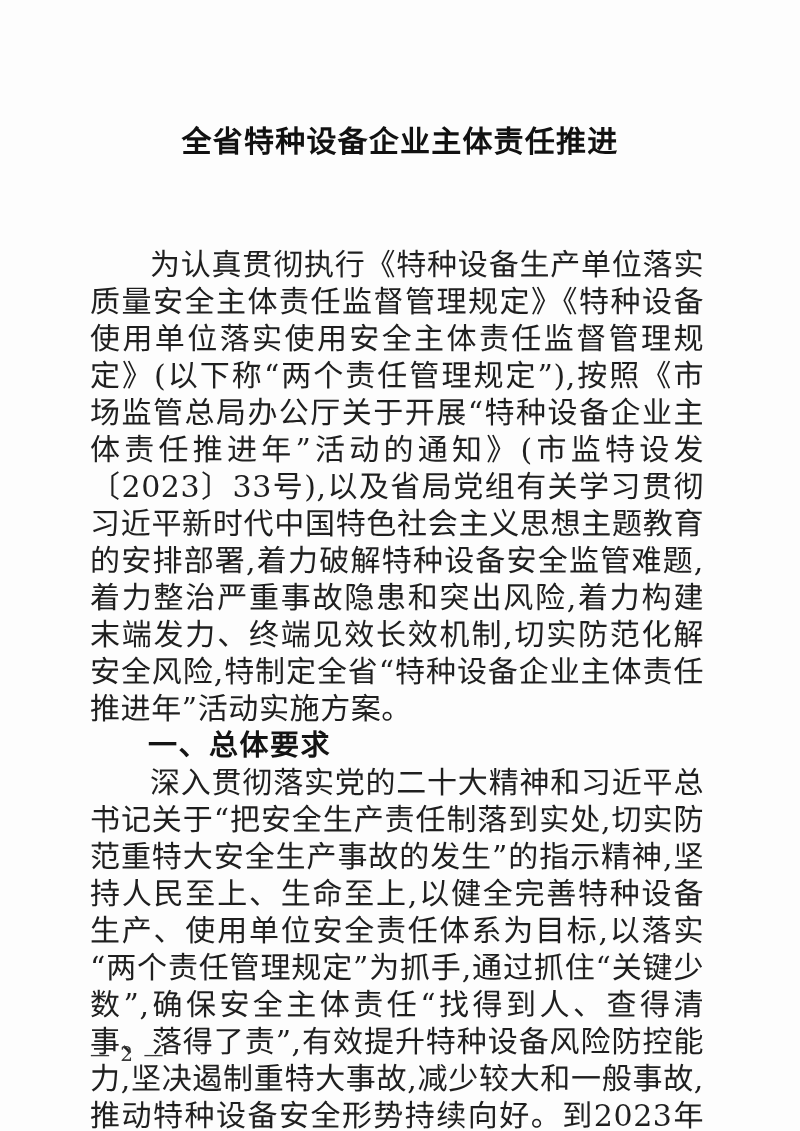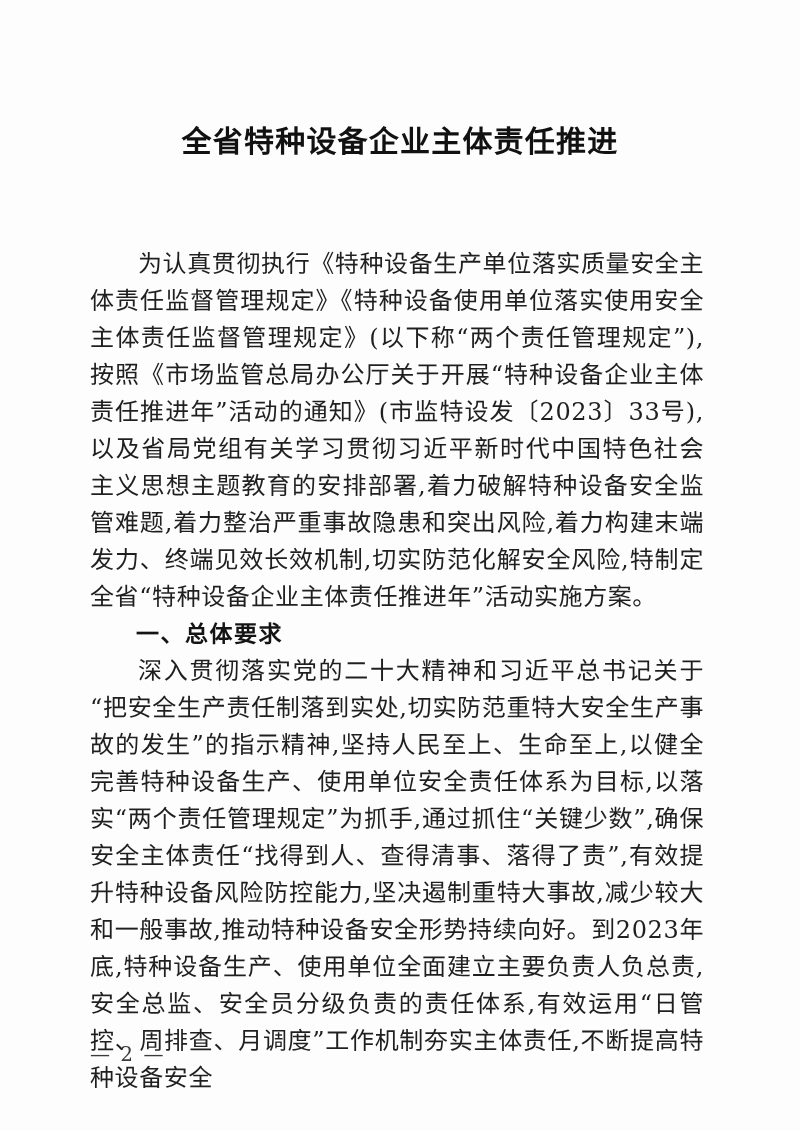--- a/index.html
+++ b/index.html
@@ -50,38 +50,38 @@
   
   .body-block {
     position: absolute;
     left: 90px;
     top: 246px;
     width: 614px;
   }
 
   p.para {
     margin: 0;
-    font-size: 24px;
+    font-size: 30px;
     line-height: 37px;
     text-align: justify;
     text-align-last: left;
     text-justify: inter-ideograph;
     letter-spacing: 0.6px;
     color: #1f1f1f;
     font-family: "DejaVu Serif", "Liberation Serif", serif;
   }
   p.para.indent {
     text-indent: 2em;
   }
 
   h2.section-heading {
     margin: 0;
     font-family: "DejaVu Sans", "Liberation Sans", sans-serif;
     font-weight: 700;
-    font-size: 23px;
+    font-size: 29px;
     line-height: 37px;
     letter-spacing: 1.5px;
     text-indent: 2em;
     color: #141414;
   }
 
   
   .page-footer {
     position: absolute;
     left: 90px;

